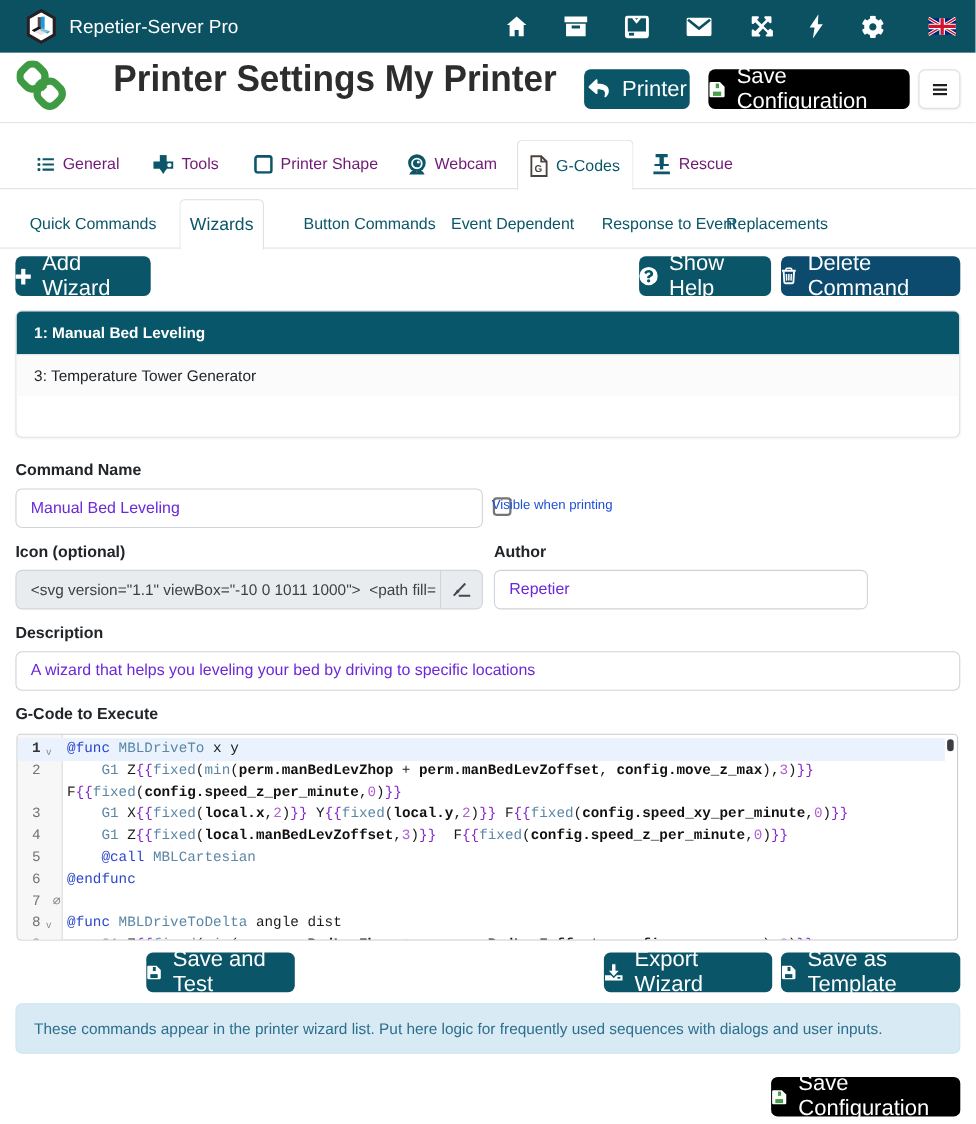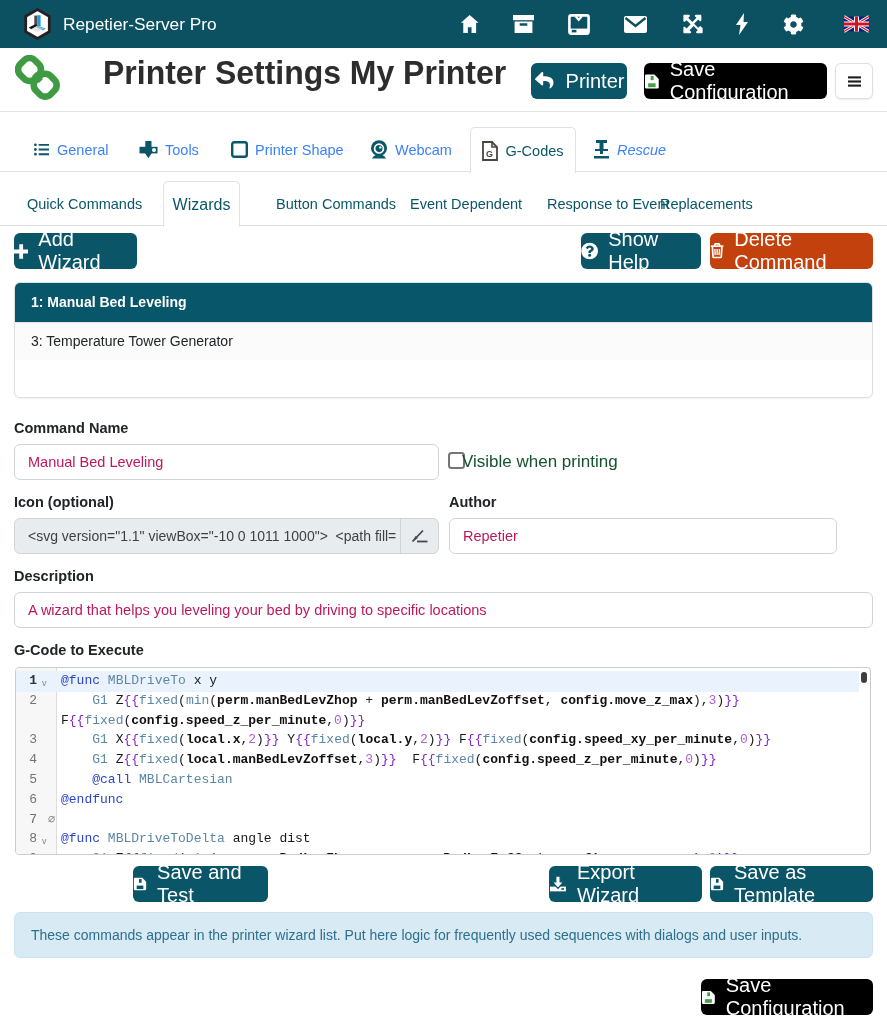--- a/index.html
+++ b/index.html
@@ -10,53 +10,53 @@
 #brand { display:flex; align-items:center; gap:12px; margin-left:24px; color:#fff; font-size:17.3px; }
 #navicons { position:absolute; left:0; top:0; width:887px; height:48px; }
 .navic { position:absolute; top:0; height:48px; width:30px; display:flex; align-items:center; justify-content:center; }
 
 #hdr { position:absolute; left:0; top:48px; width:887px; height:64px; border-bottom:1px solid #e3e3e3; background:#fff; }
 #chain { position:absolute; left:15px; top:55px; }
 #title { position:absolute; left:103px; top:53px; font-size:34px; font-weight:bold; color:#2d2d2d; transform:scaleX(0.94); transform-origin:left top; white-space:nowrap; }
 .btn { display:inline-flex; align-items:center; justify-content:center; gap:10px; color:#fff; font-size:20px; border-radius:6px; border:none; }
 .btn-teal { background:#0a5568; }
 .btn-green { background:#000000; }
-.btn-red { background:#c2410c; }
+.btn-red { background:#0c4a6e; }
 #btn-printer { position:absolute; left:531px; top:63px; width:96px; height:36px; }
 #btn-savecfg1 { position:absolute; left:644px; top:63px; width:183px; height:36px; }
 #btn-burger { position:absolute; left:835px; top:63px; width:38px; height:36px; background:#fff; border:1px solid #e0e0e0; border-radius:6px; display:flex; align-items:center; justify-content:center; box-shadow:0 1px 2px rgba(0,0,0,0.08); }
 
 #tabs1 { position:absolute; left:0; top:127px; width:887px; height:45px; border-bottom:1px solid #dee2e6; }
-.tab1 { position:absolute; top:0; height:45px; display:flex; align-items:center; gap:7px; color:#3b82f6; font-size:14.5px; }
+.tab1 { position:absolute; top:0; height:45px; display:flex; align-items:center; gap:7px; color:#701a75; font-size:14.5px; }
 #tabg { position:absolute; left:470px; top:127px; width:106px; height:46px; background:#fff; border:1px solid #dee2e6; border-bottom:none; border-radius:5px 5px 0 0; display:flex; align-items:center; justify-content:center; gap:7px; color:#0b5668; font-size:14.5px; }
 
 #tabs2 { position:absolute; left:0; top:181px; width:887px; height:45px; border-bottom:1px solid #dee2e6; }
 .tab2 { position:absolute; top:0; height:45px; display:flex; align-items:center; color:#0b5668; font-size:14.5px; }
 #tabw { position:absolute; left:163px; top:181px; width:77px; height:46px; background:#fff; border:1px solid #dee2e6; border-bottom:none; border-radius:5px 5px 0 0; display:flex; align-items:center; justify-content:center; color:#0b5668; font-size:16px; }
 
 #btn-addwiz { position:absolute; left:14px; top:233px; width:123px; height:36px; }
 #btn-showhelp { position:absolute; left:581px; top:233px; width:120px; height:36px; }
 #btn-delcmd { position:absolute; left:710px; top:233px; width:163px; height:36px; }
 
 #list { position:absolute; left:14px; top:282px; width:859px; height:116px; border:1px solid #dfdfdf; border-radius:6px; overflow:hidden; box-shadow:0 1px 2px rgba(0,0,0,0.05); }
 .li { height:38.6px; display:flex; align-items:center; padding-left:16px; font-size:14px; color:#212529; background:#fbfbfb; border-top:1px solid #e4e4e4; }
 .li.first { background:#085669; color:#fff; font-weight:bold; border-top:none; }
 
 .lbl { position:absolute; font-size:14.5px; font-weight:bold; color:#212529; }
-.inp { position:absolute; height:36px; background:#fff; border:1px solid #ced4da; border-radius:6px; display:flex; align-items:center; padding-left:13px; font-size:14.5px; color:#be185d; }
+.inp { position:absolute; height:36px; background:#fff; border:1px solid #ced4da; border-radius:6px; display:flex; align-items:center; padding-left:13px; font-size:14.5px; color:#6d28d9; }
 #lbl-cmd { left:14px; top:420px; }
 #inp-cmd { left:14px; top:444px; width:425px; }
 #chk { position:absolute; left:448px; top:452px; width:17px; height:17px; border:2px solid #757575; border-radius:3.5px; background:#fff; }
-#chk-lbl { position:absolute; left:462px; top:452px; font-size:17px; color:#14532d; }
+#chk-lbl { position:absolute; left:447px; top:452px; font-size:12px; color:#1d4ed8; }
 #lbl-icon { left:14px; top:494px; }
 #lbl-author { left:449px; top:494px; }
 #grp-icon { position:absolute; left:14px; top:518px; width:425px; height:36px; border:1px solid #ced4da; border-radius:6px; background:#e9ecef; display:flex; }
 #inp-icon { flex:1; display:flex; align-items:center; padding-left:13px; font-size:14px; color:#3f3f3f; overflow:hidden; white-space:nowrap; }
 #btn-pen { width:38px; border-left:1px solid #ced4da; display:flex; align-items:center; justify-content:center; }
-#inp-author { left:449px; top:518px; width:388px; }
+#inp-author { left:449px; top:518px; width:340px; }
 #lbl-desc { left:14px; top:568px; }
 #inp-desc { left:14px; top:592px; width:859px; }
 #lbl-gcode { left:14px; top:642px; }
 
 #ed { position:absolute; left:15px; top:667px; width:856px; height:188px; border:1px solid #ccc; border-radius:4px; background:#fff; overflow:hidden; }
 #ed-gutter { position:absolute; left:0; top:0; width:41px; height:188px; background:#f7f7f7; border-right:1px solid #ddd; }
 .ln { position:absolute; z-index:2; left:0; width:21px; text-align:right; font-family:"Liberation Mono", monospace; font-size:13px; color:#737373; }
 .fold { position:absolute; z-index:2; left:26px; font-size:9px; color:#888; }
 .cline { position:absolute; z-index:2; left:45px; font-family:"Liberation Mono", monospace; font-size:13px; color:#1a1a1a; white-space:pre; }
 #activeline { position:absolute; z-index:1; left:0; top:2.5px; width:843px; height:21.5px; background:#eaf2fd; }
@@ -205,21 +205,21 @@
   </div>
   <div class="tab1" style="left:370px;">
     <svg width="18" height="19" viewBox="0 0 18 19">
           <circle cx="9" cy="8.2" r="8" fill="#0b5668"></circle>
           <circle cx="9" cy="8.6" r="4.4" fill="none" stroke="#fff" stroke-width="1.7"></circle>
           <circle cx="10.3" cy="7.4" r="1.2" fill="#fff"></circle>
           <path d="M2 18.6 Q4.5 13.8 8 15.2 L9 16.6 10 15.2 Q13.5 13.8 16 18.6 Z" fill="#0b5668"></path>
         </svg>
     <span>Webcam</span>
   </div>
-  <div class="tab1" style="left:593px;font-style:italic;">
+  <div class="tab1" style="left:593px;">
     <svg width="17" height="20" viewBox="0 0 17 20">
           <path fill="#0b5668" d="M3 0h11v3H3zM6.5 3h4v6h4.5v2H2V9h4.5zM1 16h15v2.5H1z"></path>
           <rect x="7" y="9" width="3" height="5" fill="#0b5668"></rect>
         </svg>
     <span>Rescue</span>
   </div>
 </div>
 <div id="tabg">
   <svg width="16" height="20" viewBox="0 0 16 20">
         <path d="M1 1h9l5 5v13H1z" fill="none" stroke="#494440" stroke-width="1.8"></path>

